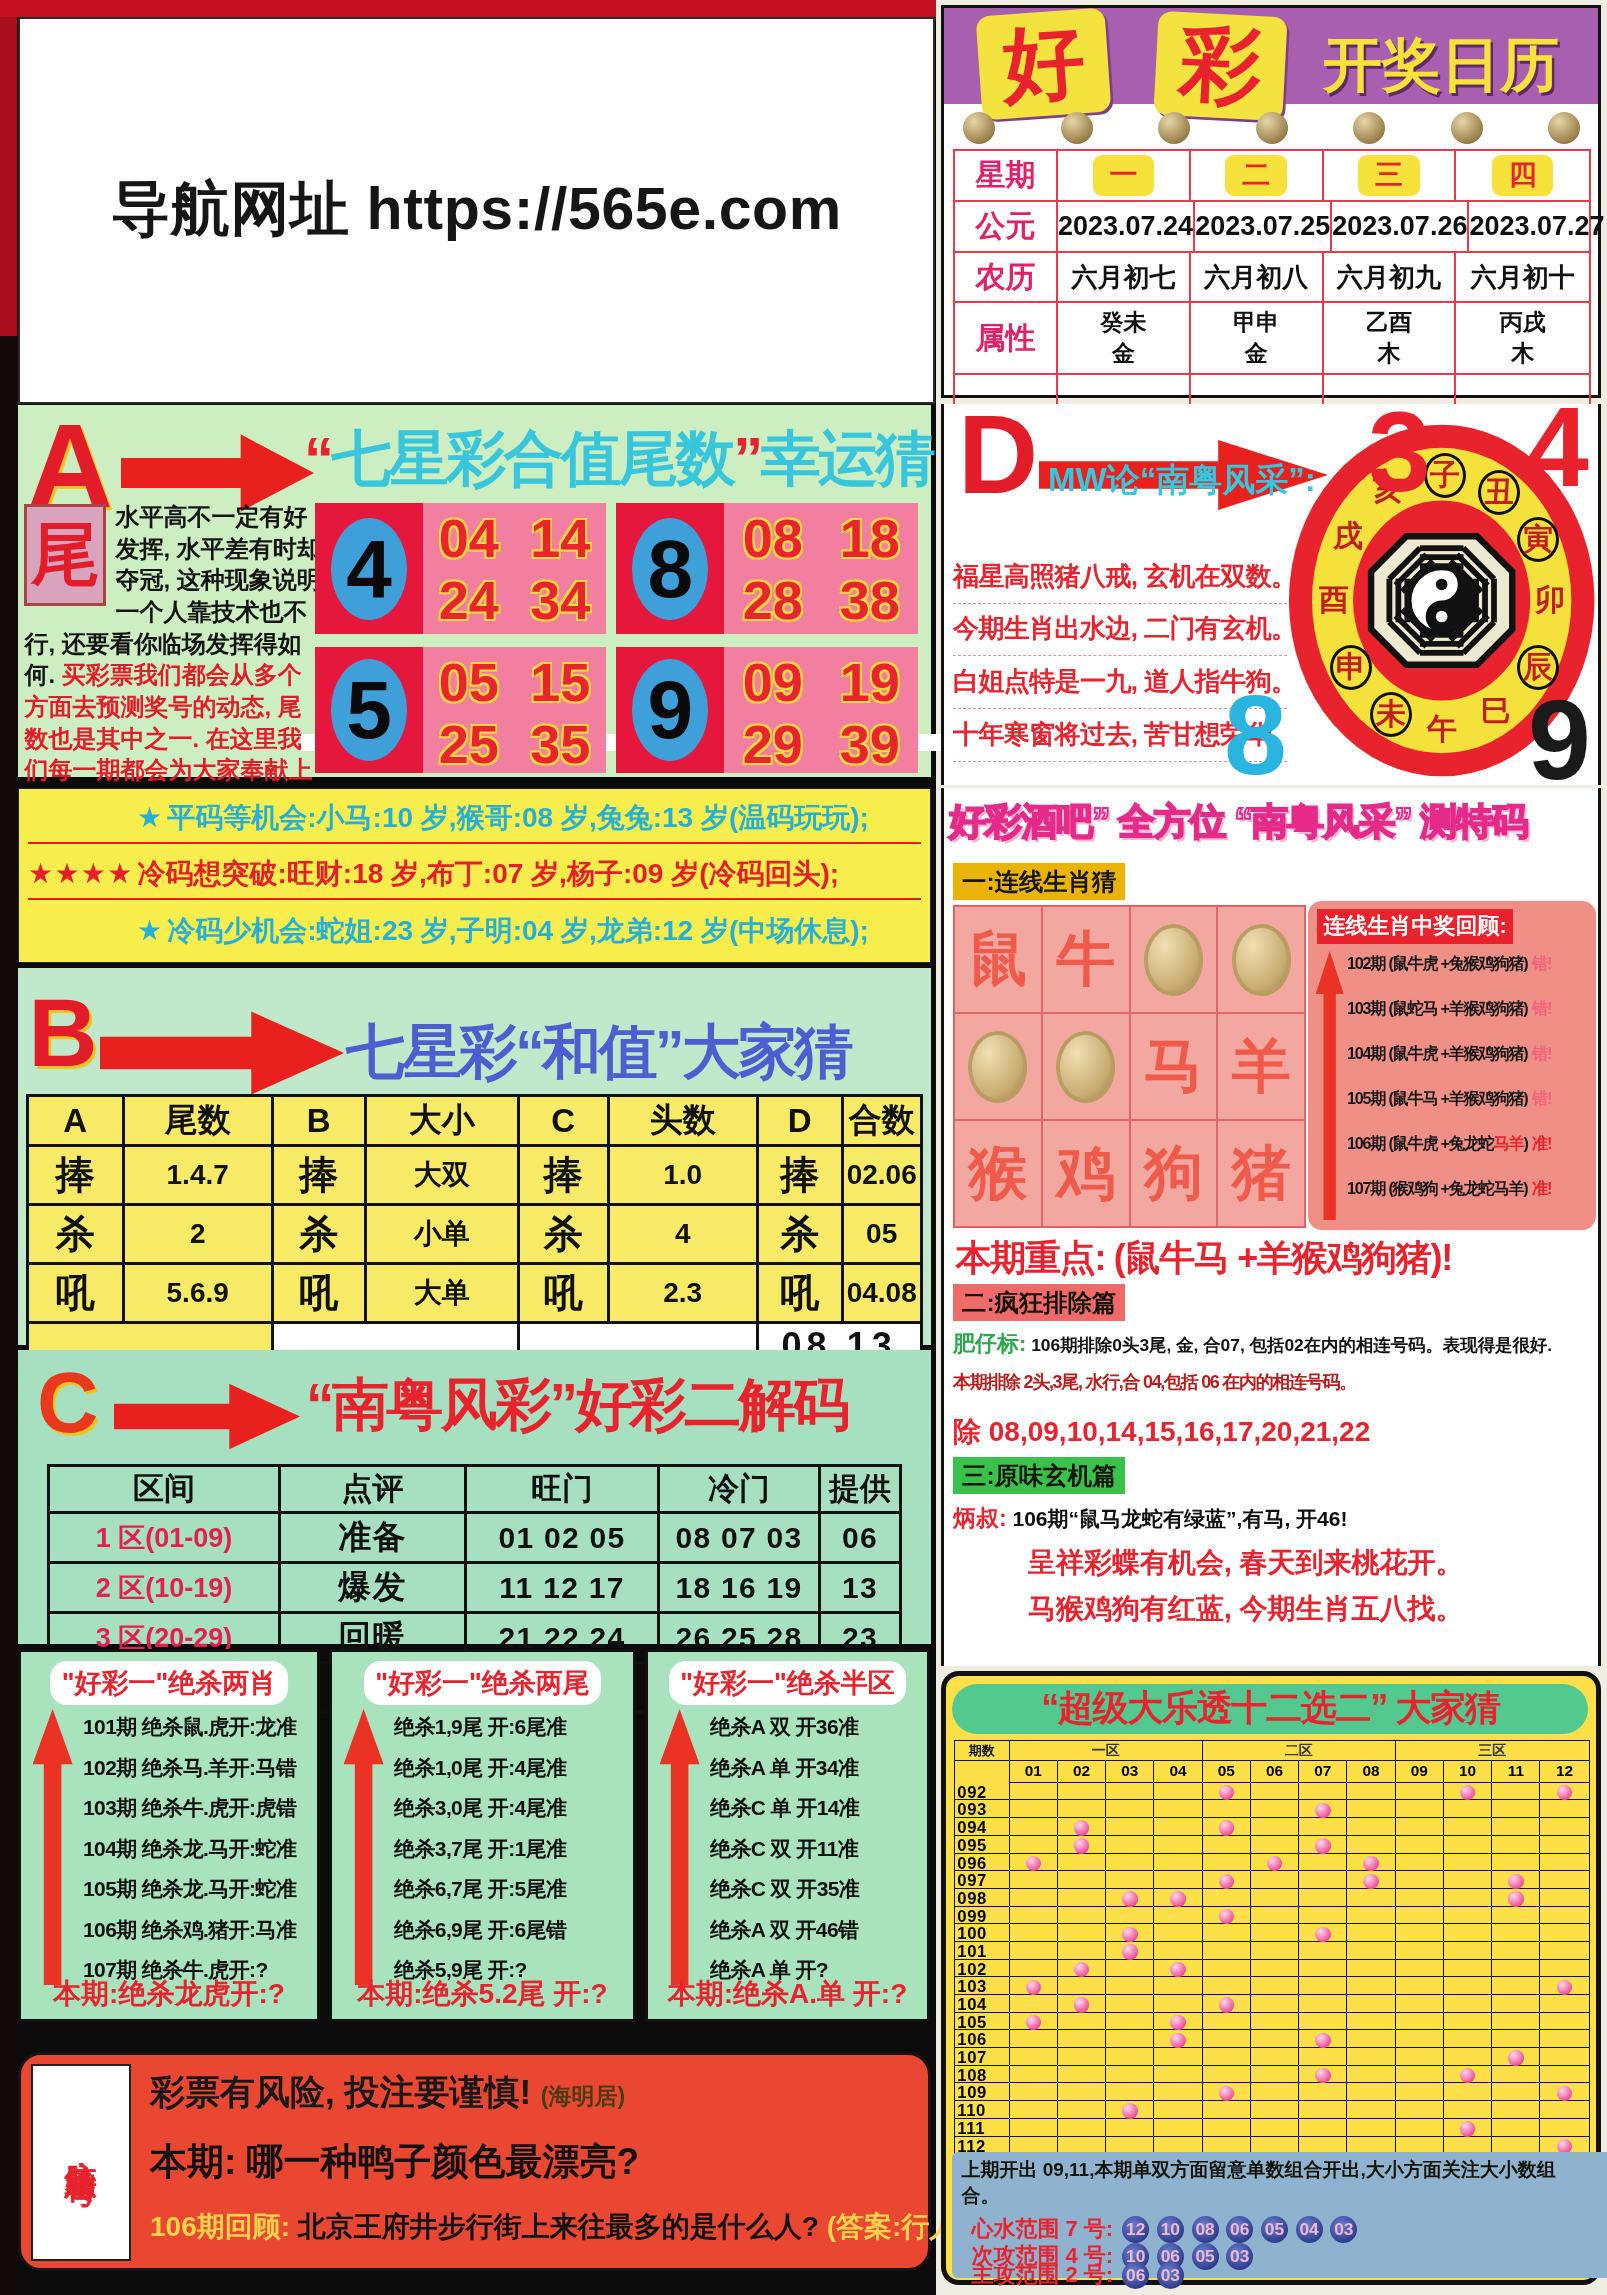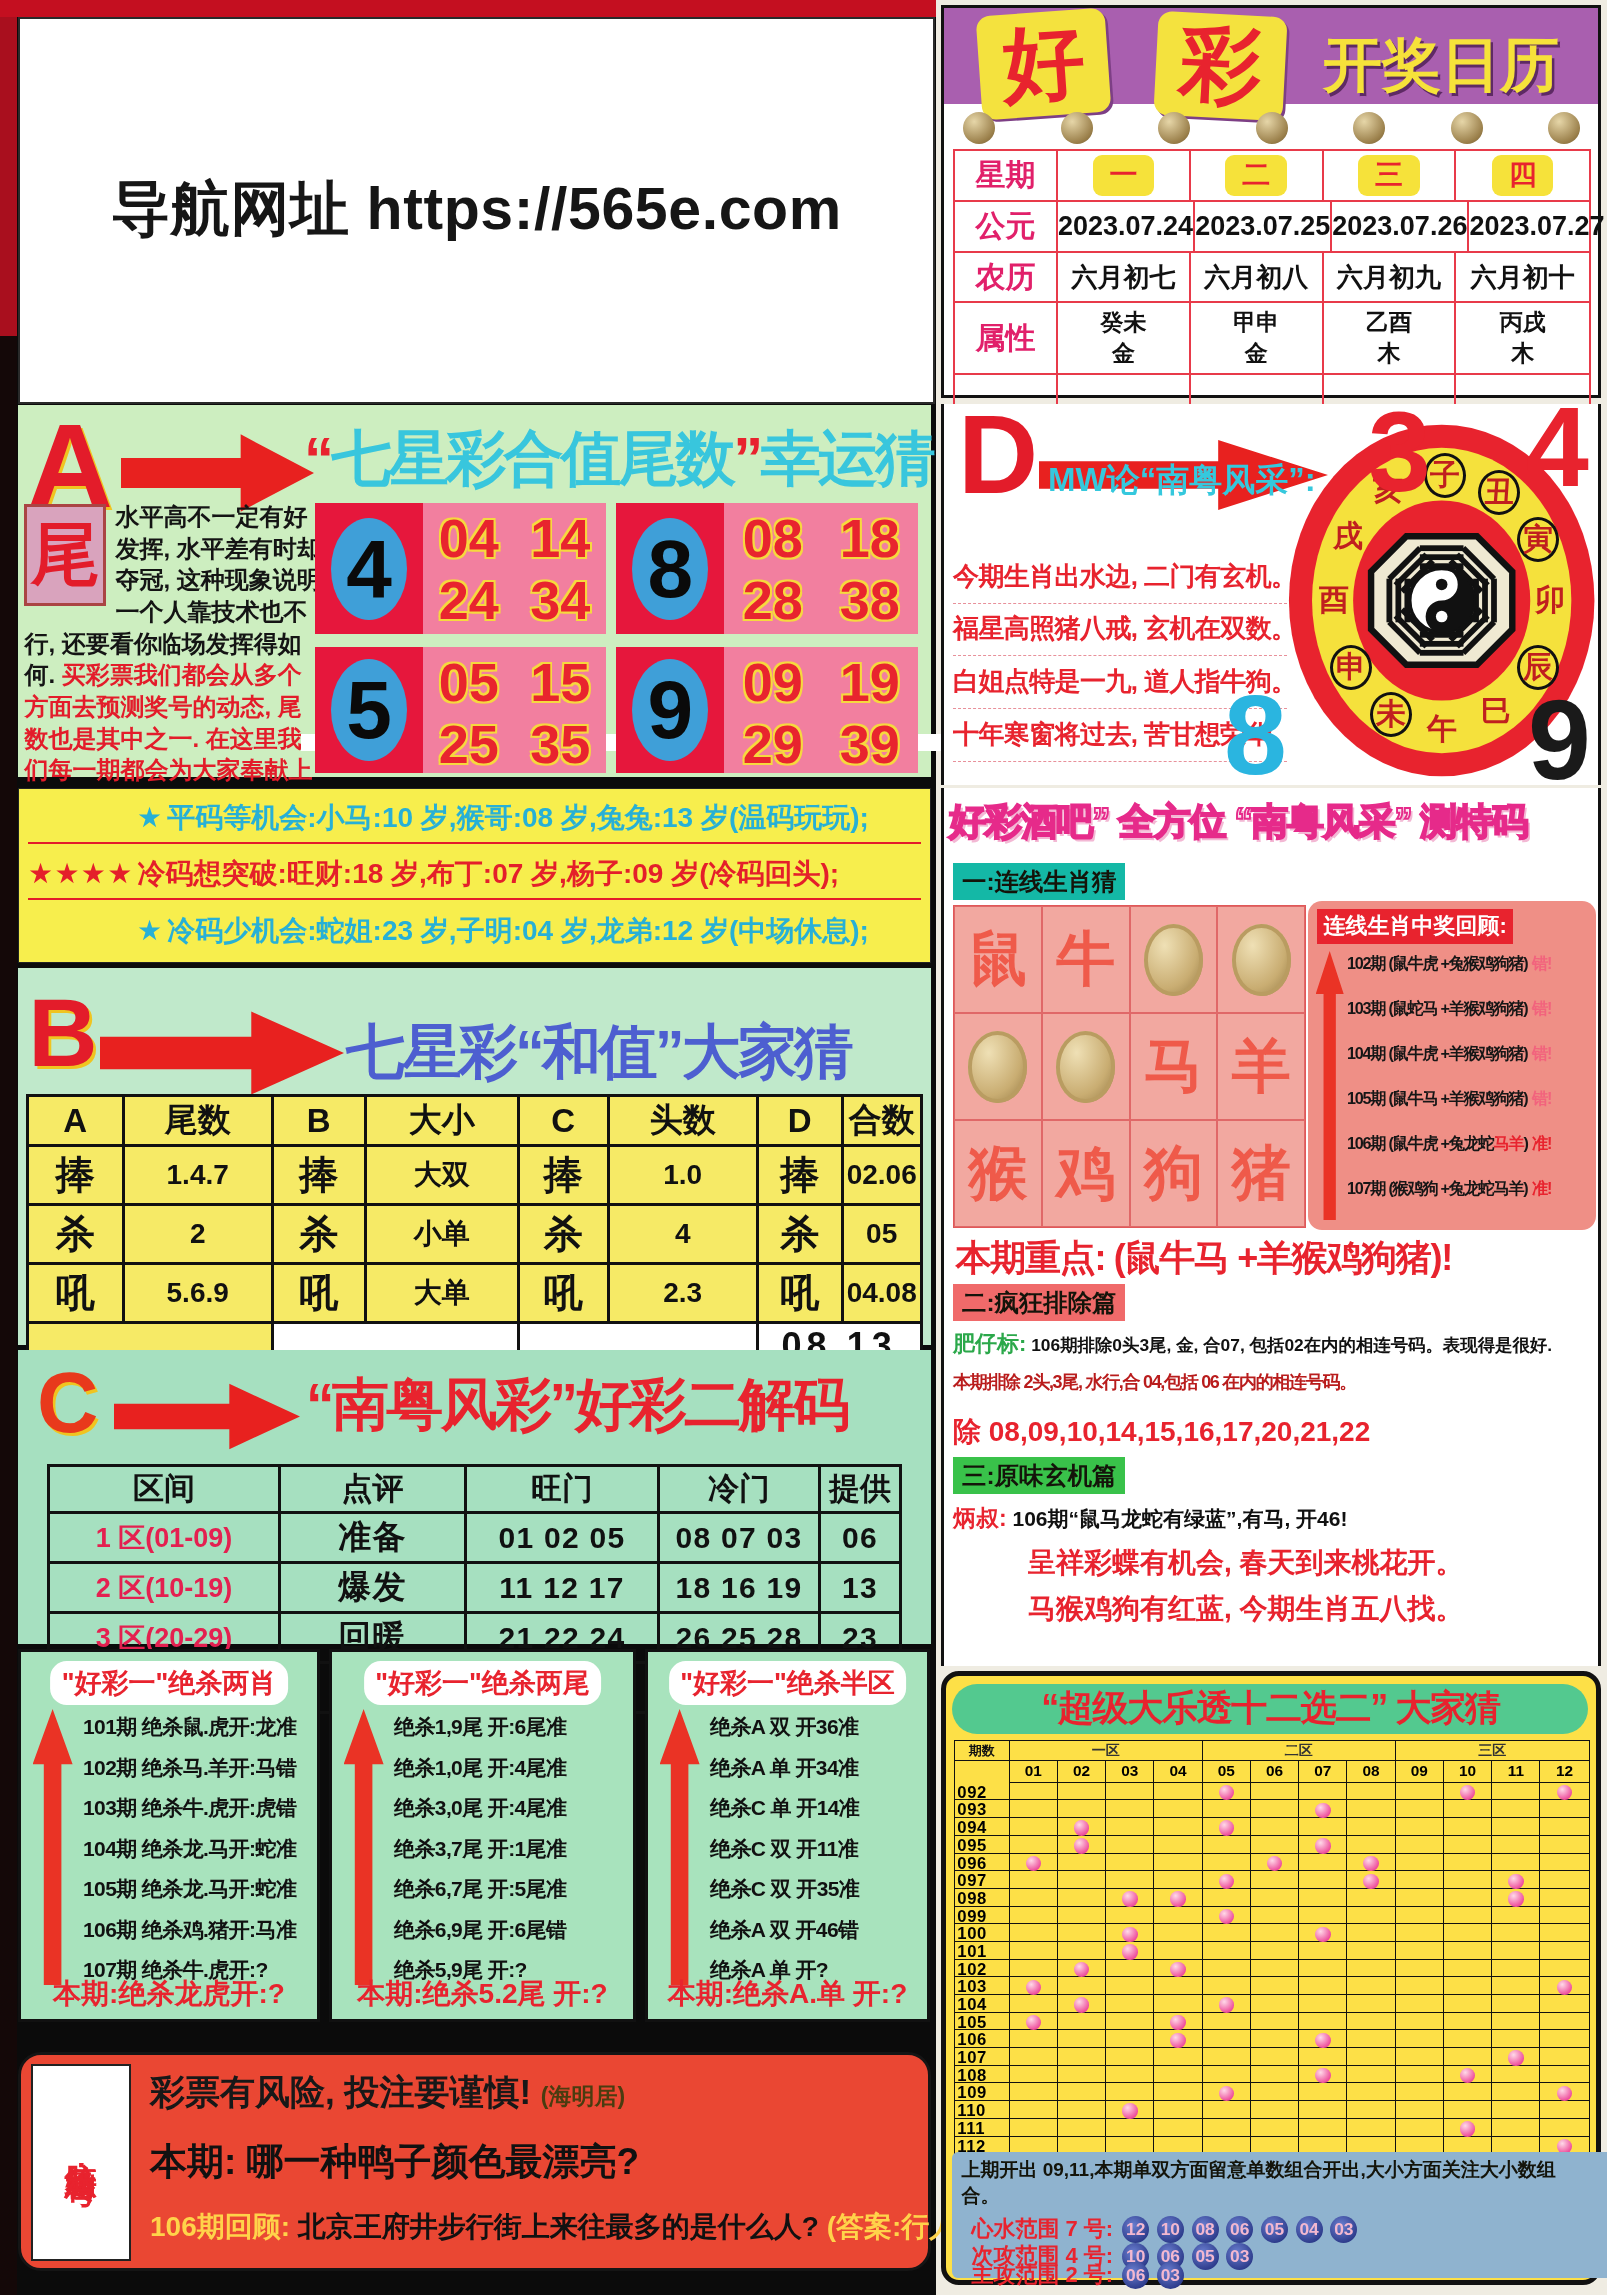--- a/index.html
+++ b/index.html
@@ -133,21 +133,21 @@
   .d-verse{font-size:26px;font-weight:900;color:#e8232e;padding:7.7px 0 9px 0;border-bottom:1.9px dashed #e8909a;white-space:nowrap;letter-spacing:-0.6px;}
   .wheel{left:343px;top:19px;width:310px;height:355px;z-index:2;}
   .ring-char{position:absolute;font-size:30px;font-weight:900;color:#c01f1f;width:36px;height:39px;display:flex;
              align-items:center;justify-content:center;}
   .ring-char.circled{border:3.2px solid #111;border-radius:50%;}
 
   
   .bar{left:941px;top:788px;width:660px;height:878px;background:#fff;border-left:3.9px solid #111;border-right:3.9px solid #111;box-sizing:border-box;}
   .bar-title{left:5.1px;top:9px;width:649px;font-size:37px;font-weight:900;color:#fbe6f1;white-space:nowrap;letter-spacing:-1.3px;
              -webkit-text-stroke:1.9px #e62a8a;text-shadow:2.6px 2.6px 0 #f3b8d4;}
-  .bar-sub{left:9px;top:75px;background:#14b8a6;color:#14140a;font-size:24.4px;font-weight:900;padding:2.6px 9px;}
+  .bar-sub{left:9px;top:75px;background:#eab308;color:#14140a;font-size:24.4px;font-weight:900;padding:2.6px 9px;}
   .zgrid{left:9px;top:117px;width:351px;height:321px;background:#f2a8a0;display:grid;
          grid-template-columns:repeat(4,1fr);grid-template-rows:repeat(3,1fr);border:1.9px solid #e05858;}
   .zcell{border:1.9px solid #e06868;display:flex;align-items:center;justify-content:center;}
   .zchar{font-size:59px;font-weight:900;color:#ef5a4a;}
   .zcoin{display:none;width:59px;height:72px;border-radius:50%;
          background:radial-gradient(ellipse at 35% 30%,#efe0b5,#c9ad72 60%,#8f7440);box-shadow:inset 0 0 0 3.9px #b99c61;}
   .zcell[data-kind="coin"] .zcoin{display:block;}
   .recap{left:364px;top:113px;width:288px;height:329px;background:#ef8f86;border-radius:14px;}
   .recap-title{position:absolute;left:9px;top:7.7px;background:#e8232e;color:#fff;font-size:22px;font-weight:900;padding:2.6px 6.4px;white-space:nowrap;}
   .recap-arrow{position:absolute;left:7.7px;top:50px;width:28px;height:269px;background:#ea3325;
@@ -559,22 +559,22 @@
   <div class="abs sec-d">
     <div class="abs big-letter d-letter">D</div>
     <div class="abs arrow-right d-arrow"></div>
     <div class="abs d-arrow-text">MW论“南粤风采”:</div>
     <div class="abs d-num" style="left:424px;top:-7.7px;color:#e8232e;">3</div>
     <div class="abs d-num" style="left:582px;top:-13px;color:#e8232e;">4</div>
     <div class="abs d-num" style="left:280px;top:275px;color:#2ab5e0;">8</div>
     <div class="abs d-num" style="left:584px;top:280px;color:#1a1a1a;">9</div>
     <div class="abs d-verses">
 
-    <div class="d-verse">今期生肖出水边, 二门有玄机。</div>
-        <div class="d-verse">福星高照猪八戒, 玄机在双数。</div>
+    <div class="d-verse">福星高照猪八戒, 玄机在双数。</div>
+        <div class="d-verse">今期生肖出水边, 二门有玄机。</div>
         <div class="d-verse">白姐点特是一九, 道人指牛狗。</div>
         <div class="d-verse">十年寒窗将过去, 苦甘想荣华。</div>
       </div>
     <div class="abs wheel">
       <svg width="310" height="355" viewBox="0 0 483 552">
         <ellipse cx="241" cy="276" rx="238" ry="274" fill="#e8232e"></ellipse>
         <ellipse cx="241" cy="276" rx="202" ry="238" fill="#f5e13c"></ellipse>
         <ellipse cx="241" cy="276" rx="138" ry="156" fill="#e8232e"></ellipse>
         <polygon points="351,321 296,376 186,376 131,321 131,231 186,176 296,176 351,231" fill="#efe9d2" stroke="#111" stroke-width="10"></polygon>
         <g fill="#111">

